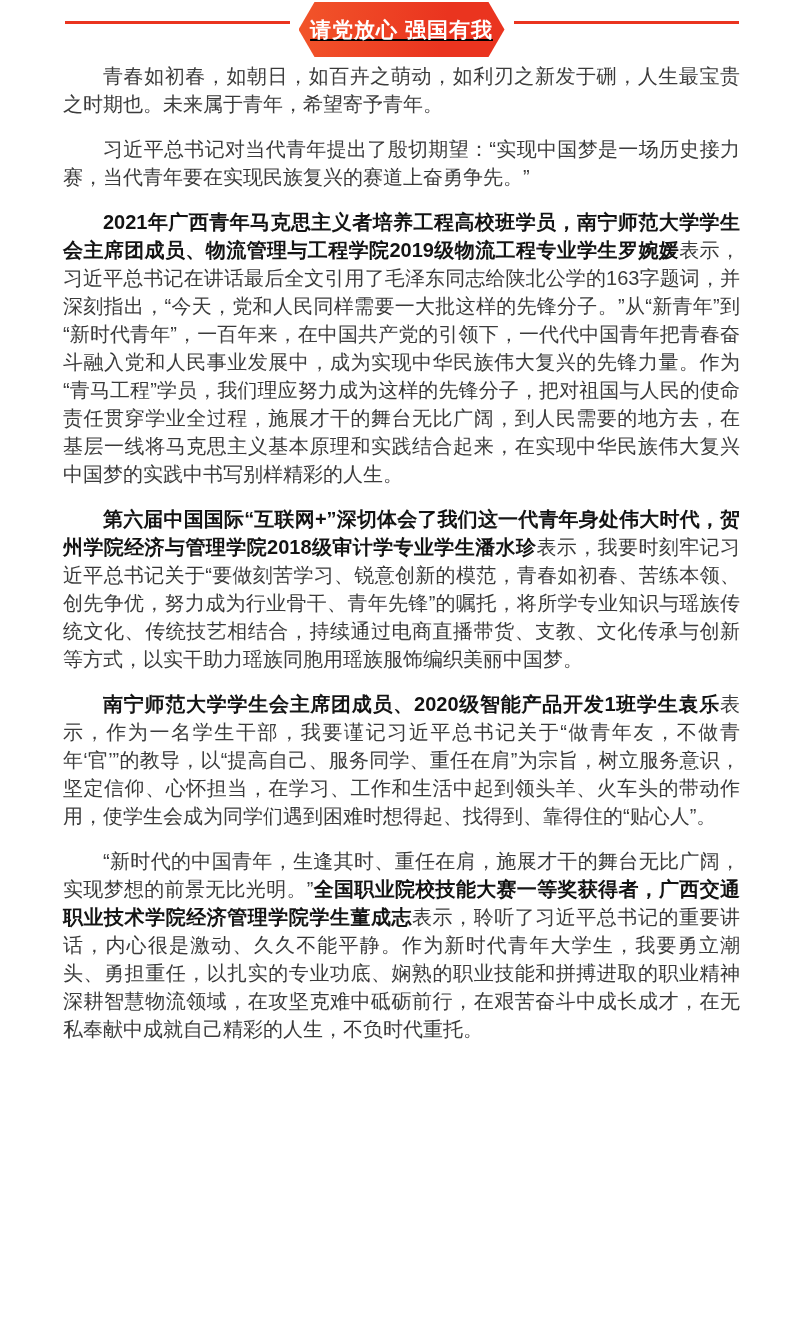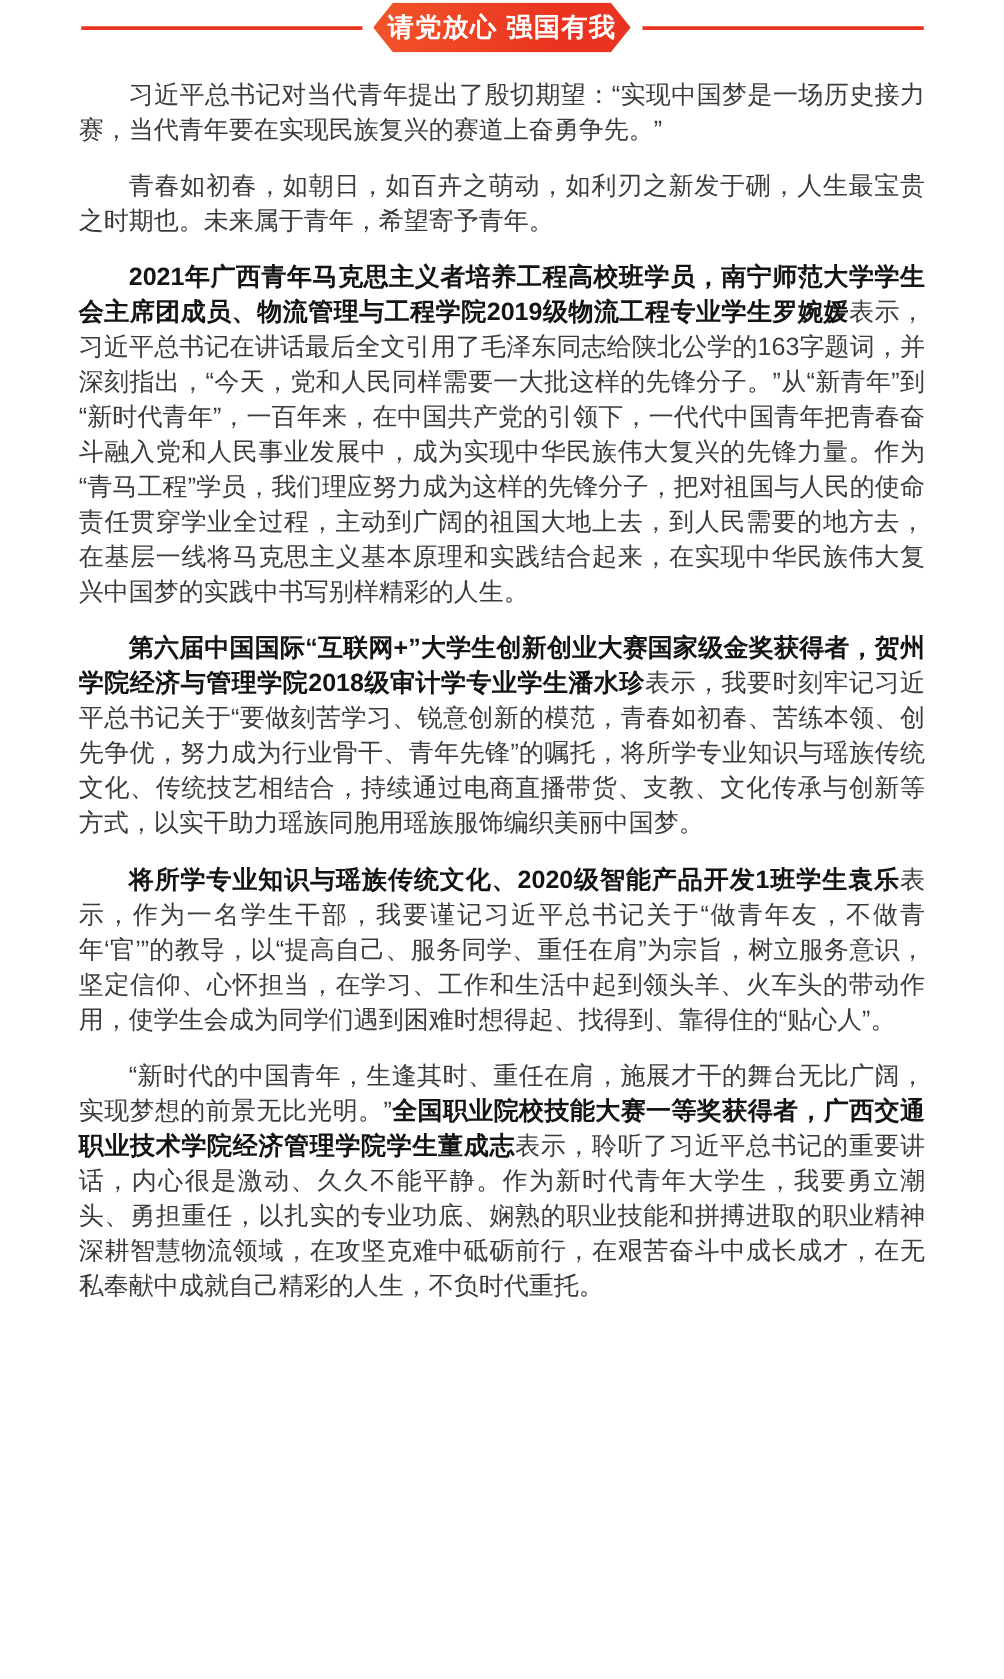--- a/index.html
+++ b/index.html
@@ -27,26 +27,27 @@
   .hex-wrap {
     position: absolute;
     left: 50%;
     top: 0;
     transform: translateX(-50%);
     background: var(--page-bg, #ffffff);
     padding: 0 9px;
   }
   .hex {
     width: 206px;
-    height: 40px;
+    height: 55px;
     background: linear-gradient(100deg, var(--accent-light, #f2552a) 0%, var(--accent, #ea341f) 70%);
     clip-path: polygon(0 50%, 16px 0, calc(100% - 16px) 0, 100% 50%, calc(100% - 16px) 100%, 16px 100%);
     display: flex;
     align-items: center;
     justify-content: center;
+    text-decoration: underline;
   }
   .hex span {
     color: var(--banner-text, #ffffff);
     font-size: 21px;
     font-weight: 700;
     letter-spacing: 1px;
     white-space: nowrap;
   }
   
   .content {
@@ -72,20 +73,20 @@
   <div class="banner-line"></div>
   <div class="hex-wrap">
     <div class="hex">
       <span>请党放心 强国有我</span>
     </div>
   </div>
 </header>
 
 <main class="content">
   <div>
+      <p class="para"><span>青春如初春，如朝日，如百卉之萌动，如利刃之新发于硎，人生最宝贵之时期也。未来属于青年，希望寄予青年。</span></p>
       <p class="para"><span>习近平总书记对当代青年提出了殷切期望：“实现中国梦是一场历史接力赛，当代青年要在实现民族复兴的赛道上奋勇争先。”</span></p>
-      <p class="para"><span>青春如初春，如朝日，如百卉之萌动，如利刃之新发于硎，人生最宝贵之时期也。未来属于青年，希望寄予青年。</span></p>
-      <p class="para"><strong>2021年广西青年马克思主义者培养工程高校班学员，南宁师范大学学生会主席团成员、物流管理与工程学院2019级物流工程专业学生罗婉媛</strong><span>表示，习近平总书记在讲话最后全文引用了毛泽东同志给陕北公学的163字题词，并深刻指出，“今天，党和人民同样需要一大批这样的先锋分子。”从“新青年”到“新时代青年”，一百年来，在中国共产党的引领下，一代代中国青年把青春奋斗融入党和人民事业发展中，成为实现中华民族伟大复兴的先锋力量。作为“青马工程”学员，我们理应努力成为这样的先锋分子，把对祖国与人民的使命责任贯穿学业全过程，主动到广阔的祖国大地上去，到人民需要的地方去，在基层一线将马克思主义基本原理和实践结合起来，在实现中华民族伟大复兴中国梦的实践中书写别样精彩的人生。</span></p>
-      <p class="para"><strong>第六届中国国际“互联网+”大学生创新创业大赛国家级金奖获得者，贺州学院经济与管理学院2018级审计学专业学生潘水珍</strong><span>表示，我要时刻牢记习近平总书记关于“要做刻苦学习、锐意创新的模范，青春如初春、苦练本领、创先争优，努力成为行业骨干、青年先锋”的嘱托，将所学专业知识与瑶族传统文化、传统技艺相结合，持续通过电商直播带货、支教、文化传承与创新等方式，以实干助力瑶族同胞用瑶族服饰编织美丽中国梦。</span></p>
-      <p class="para"><strong>将所学专业知识与瑶族传统文化、2020级智能产品开发1班学生袁乐</strong><span>表示，作为一名学生干部，我要谨记习近平总书记关于“做青年友，不做青年‘官’”的教导，以“提高自己、服务同学、重任在肩”为宗旨，树立服务意识，坚定信仰、心怀担当，在学习、工作和生活中起到领头羊、火车头的带动作用，使学生会成为同学们遇到困难时想得起、找得到、靠得住的“贴心人”。</span></p>
+      <p class="para"><strong>2021年广西青年马克思主义者培养工程高校班学员，南宁师范大学学生会主席团成员、物流管理与工程学院2019级物流工程专业学生罗婉媛</strong><span>表示，习近平总书记在讲话最后全文引用了毛泽东同志给陕北公学的163字题词，并深刻指出，“今天，党和人民同样需要一大批这样的先锋分子。”从“新青年”到“新时代青年”，一百年来，在中国共产党的引领下，一代代中国青年把青春奋斗融入党和人民事业发展中，成为实现中华民族伟大复兴的先锋力量。作为“青马工程”学员，我们理应努力成为这样的先锋分子，把对祖国与人民的使命责任贯穿学业全过程，施展才干的舞台无比广阔，到人民需要的地方去，在基层一线将马克思主义基本原理和实践结合起来，在实现中华民族伟大复兴中国梦的实践中书写别样精彩的人生。</span></p>
+      <p class="para"><strong>第六届中国国际“互联网+”深切体会了我们这一代青年身处伟大时代，贺州学院经济与管理学院2018级审计学专业学生潘水珍</strong><span>表示，我要时刻牢记习近平总书记关于“要做刻苦学习、锐意创新的模范，青春如初春、苦练本领、创先争优，努力成为行业骨干、青年先锋”的嘱托，将所学专业知识与瑶族传统文化、传统技艺相结合，持续通过电商直播带货、支教、文化传承与创新等方式，以实干助力瑶族同胞用瑶族服饰编织美丽中国梦。</span></p>
+      <p class="para"><strong>南宁师范大学学生会主席团成员、2020级智能产品开发1班学生袁乐</strong><span>表示，作为一名学生干部，我要谨记习近平总书记关于“做青年友，不做青年‘官’”的教导，以“提高自己、服务同学、重任在肩”为宗旨，树立服务意识，坚定信仰、心怀担当，在学习、工作和生活中起到领头羊、火车头的带动作用，使学生会成为同学们遇到困难时想得起、找得到、靠得住的“贴心人”。</span></p>
       <p class="para"><span>“新时代的中国青年，生逢其时、重任在肩，施展才干的舞台无比广阔，实现梦想的前景无比光明。”</span><strong>全国职业院校技能大赛一等奖获得者，广西交通职业技术学院经济管理学院学生董成志</strong><span>表示，聆听了习近平总书记的重要讲话，内心很是激动、久久不能平静。作为新时代青年大学生，我要勇立潮头、勇担重任，以扎实的专业功底、娴熟的职业技能和拼搏进取的职业精神深耕智慧物流领域，在攻坚克难中砥砺前行，在艰苦奋斗中成长成才，在无私奉献中成就自己精彩的人生，不负时代重托。</span></p>
     </div>
 </main>
 
 </body></html>

